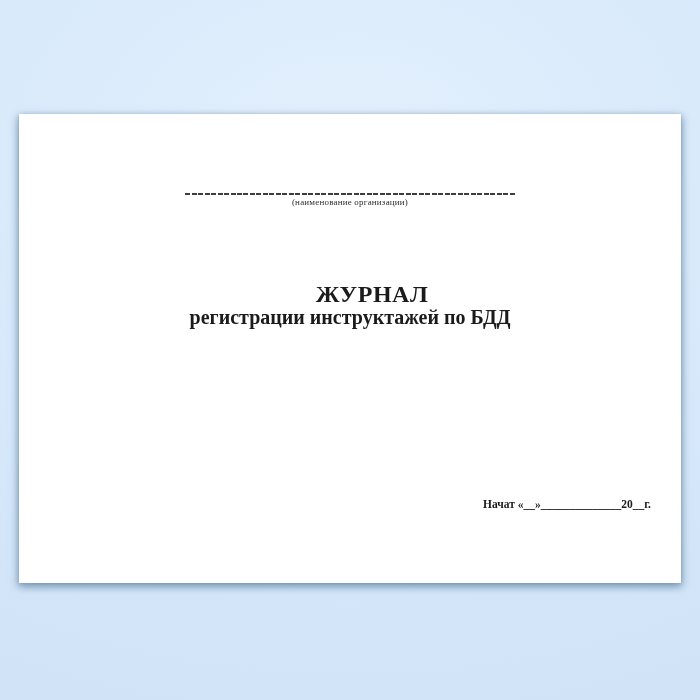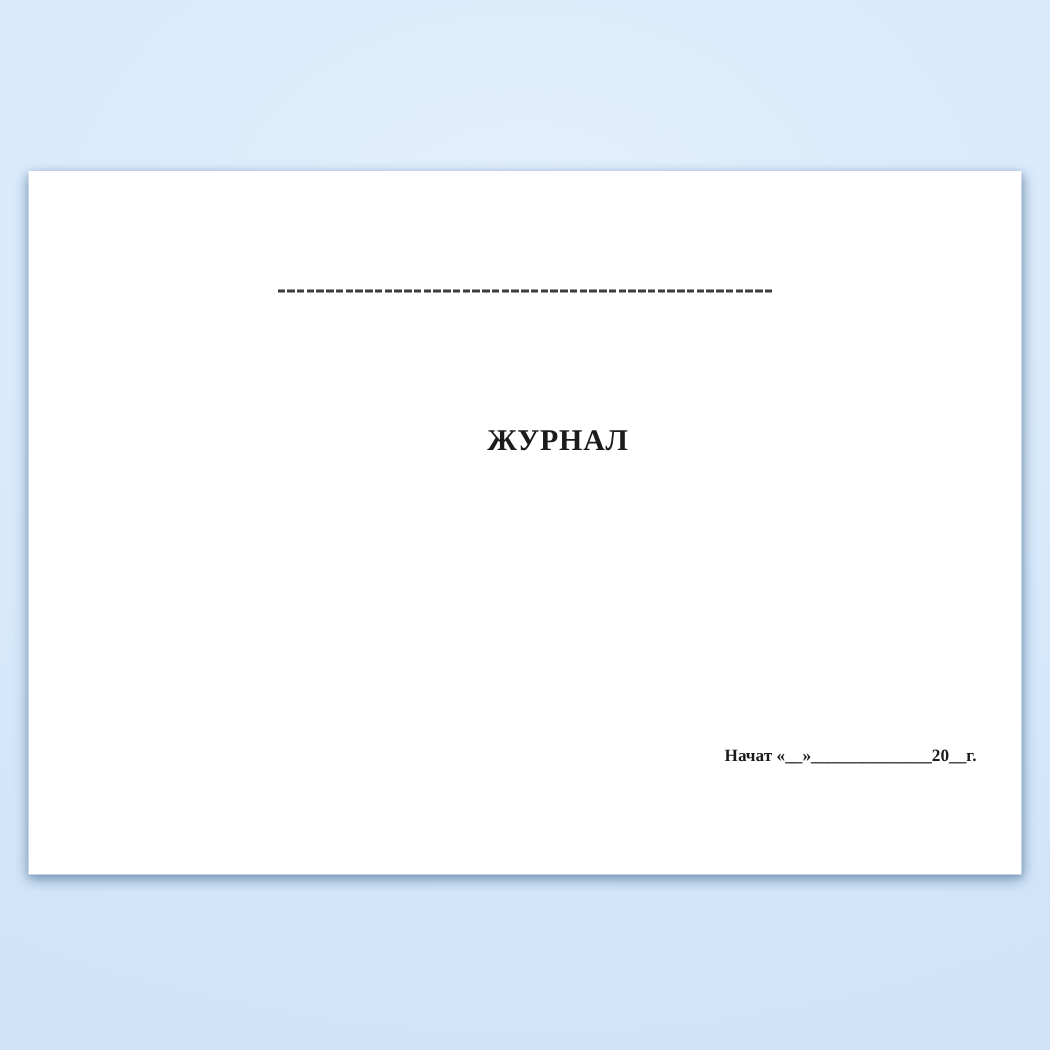--- a/index.html
+++ b/index.html
@@ -56,21 +56,21 @@
   .title-block {
     position: absolute;
     top: 169px;
     left: 0;
     width: 100%;
     text-align: center;
     font-weight: bold;
     color: #1b1b1b;
   }
   .title-line1 {
-    font-size: 20px;
+    font-size: 24px;
     line-height: 22px;
     letter-spacing: 0.5px;
     padding-left: 44px;
   }
   .title-line2 {
     font-size: 20px;
     line-height: 24px;
   }
   .dates-block {
     position: absolute;
@@ -88,24 +88,26 @@
   }
 </style>
 </head>
 <body>
 
 <div class="scene">
   <div class="paper">
 
     <div class="org-block">
       <div class="org-line"></div>
+      <div class="org-caption">(наименование организации)</div>
     </div>
 
     <div class="title-block">
       <div class="title-line1">ЖУРНАЛ</div>
+      <div class="title-line2">регистрации инструктажей по БДД</div>
     </div>
 
     <div class="dates-block">
       <div class="date-line">Начат «__»______________20__г.</div>
     </div>
 
   </div>
 </div>
 
 </body></html>

